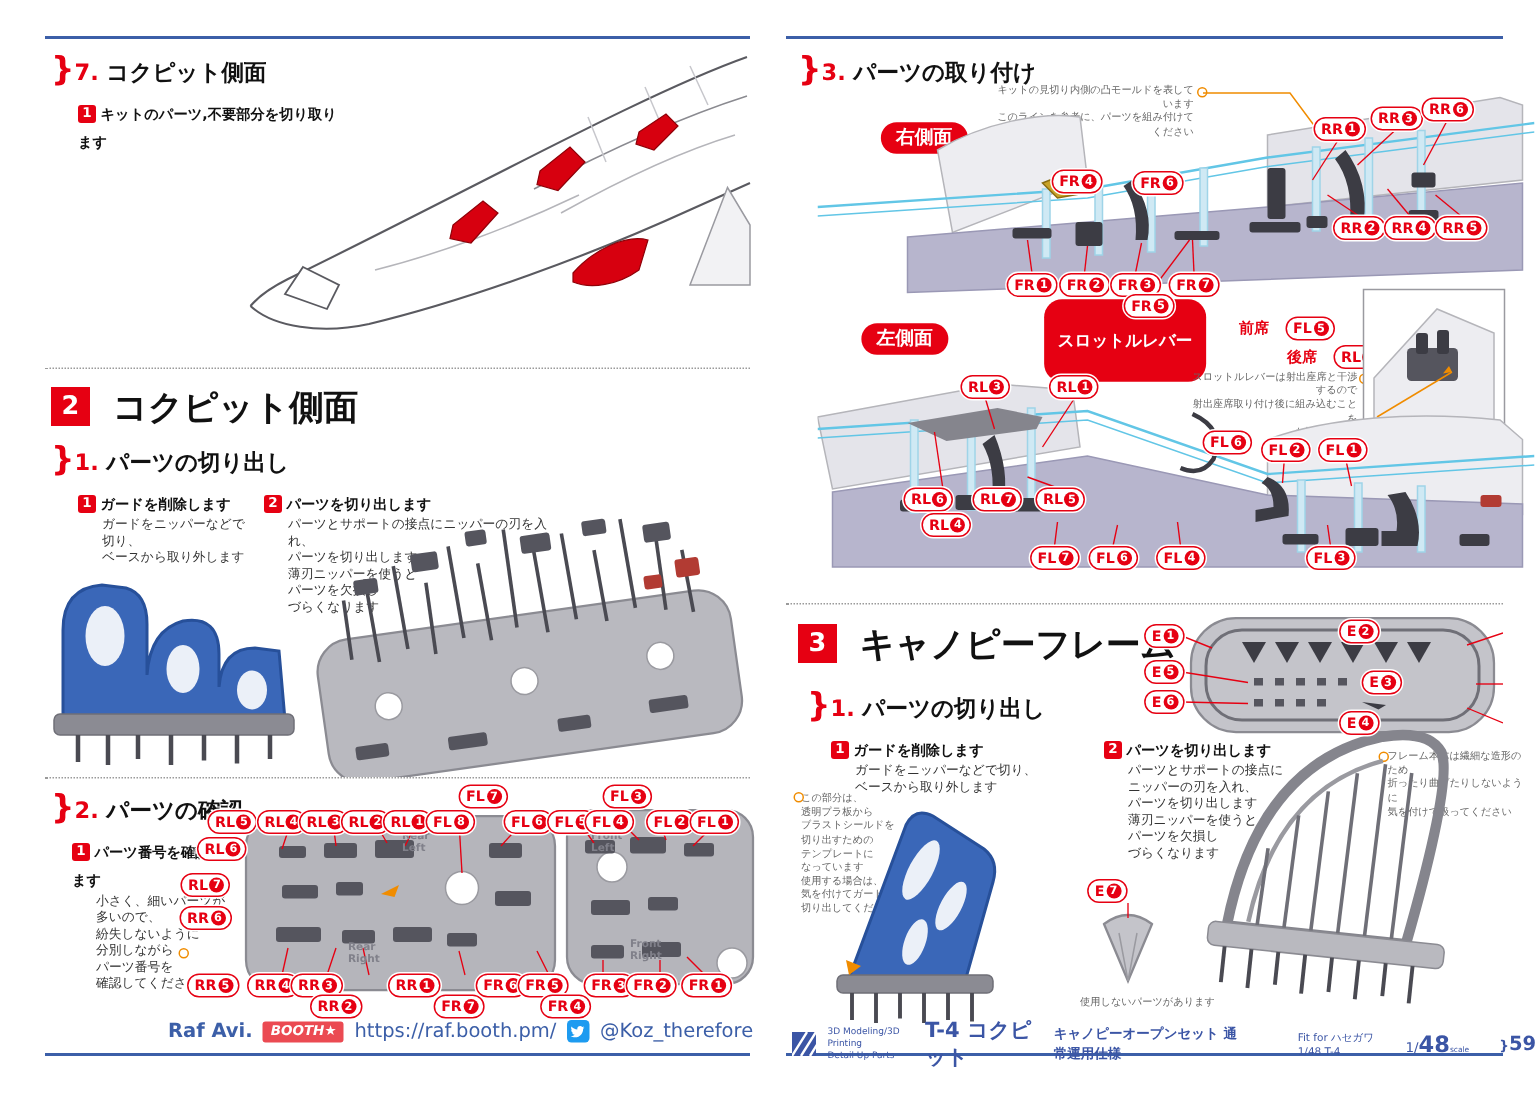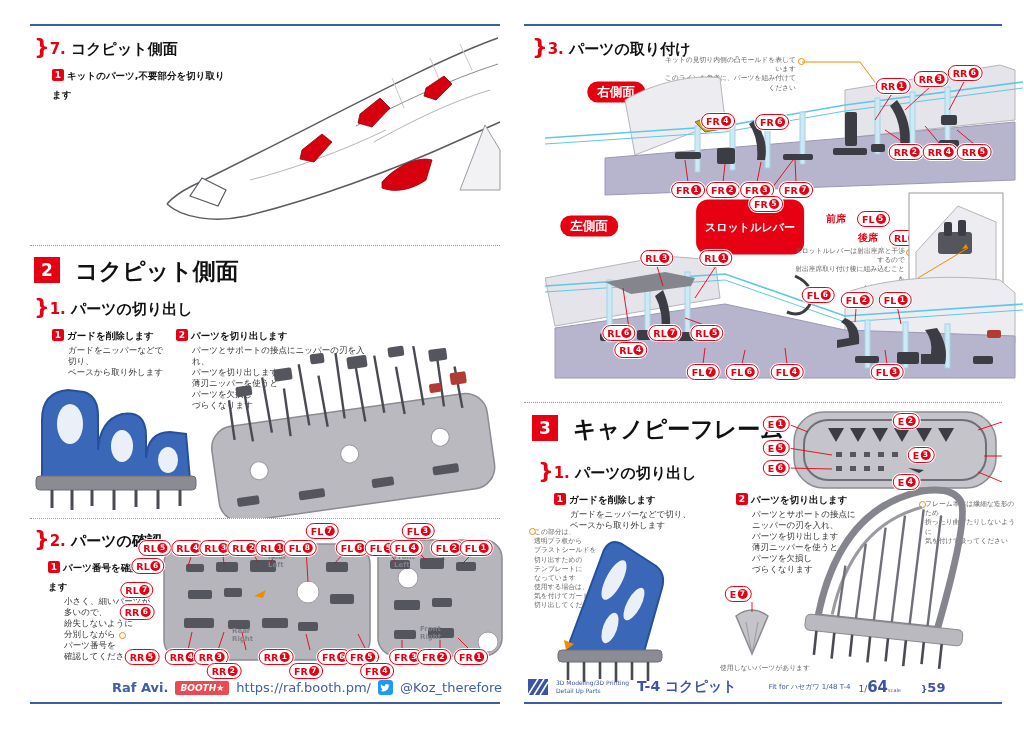--- a/index.html
+++ b/index.html
@@ -308,21 +308,21 @@
       <line x1="221" y1="136" x2="248" y2="100"></line>
       <line x1="348" y1="32" x2="330" y2="60"></line>
         <line x1="386" y1="26" x2="360" y2="50"></line>
       <line x1="420" y1="20" x2="404" y2="50"></line>
         <line x1="361" y1="84" x2="340" y2="70"></line>
       <line x1="395" y1="84" x2="380" y2="66"></line>
         <line x1="429" y1="84" x2="412" y2="70"></line>
     </g>
   </svg>
 
-  <div class="pill" style="left:589px;top:226px;text-align:right;">左側面</div>
+  <div class="pill" style="left:603px;top:226px;text-align:right;">左側面</div>
   <div class="pill small" style="left:750px;top:227px;">スロットルレバー</div>
 
   <div class="seatrow" style="left:826px;top:211px;">
     <span class="seattxt">前席</span>
     <span class="seatbadge">
         <span class="pl-t">FL</span>
         <span class="pl-n">5</span>
       </span>
   </div>
   <div class="seatrow" style="left:826px;top:230px;margin-left:32px;">
@@ -523,22 +523,23 @@
   <div class="footR" style="left:528px;top:678px;">
     <svg width="20" height="16">
       <rect x="0" y="0" width="20" height="16" fill="#3b55a5"></rect>
       <path d="M0,16 L10,0 M6,16 L16,0 M12,16 L20,3" stroke="#ffffff" stroke-width="1.6"></path>
     </svg>
     <div class="logolines">
       <div>3D Modeling/3D Printing</div>
       <div>Detail Up Parts</div>
     </div>
     <span class="ftitle">T-4 コクピット</span>
+    <span class="fsub">キャノピーオープンセット 通常運用仕様</span>
     <span class="ffit" style="margin-left:24px;">Fit for ハセガワ 1/48 T-4</span>
-    <span class="fscale"><span>1</span>/<span class="s48">64</span><span style="font-size:5px;">scale</span></span>
+    <span class="fscale"><span>1</span>/<span class="s48">48</span><span style="font-size:5px;">scale</span></span>
     <span class="fpage"><span style="font-size:9px;">}</span><span>59</span></span>
   </div>
 
 <span class="plabel" style="left: 155px; top: 548px;">
       <span class="pl-t">RL</span>
       <span class="pl-n">5</span>
     </span>
     <span class="plabel" style="left: 188px; top: 548px;">
       <span class="pl-t">RL</span>
       <span class="pl-n">4</span>

